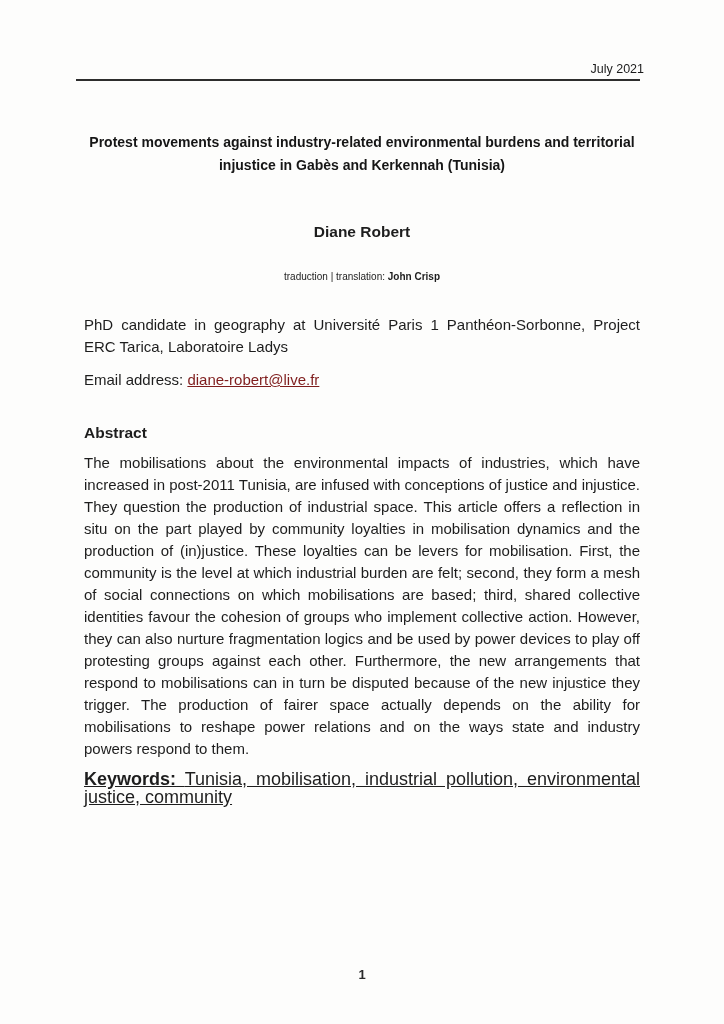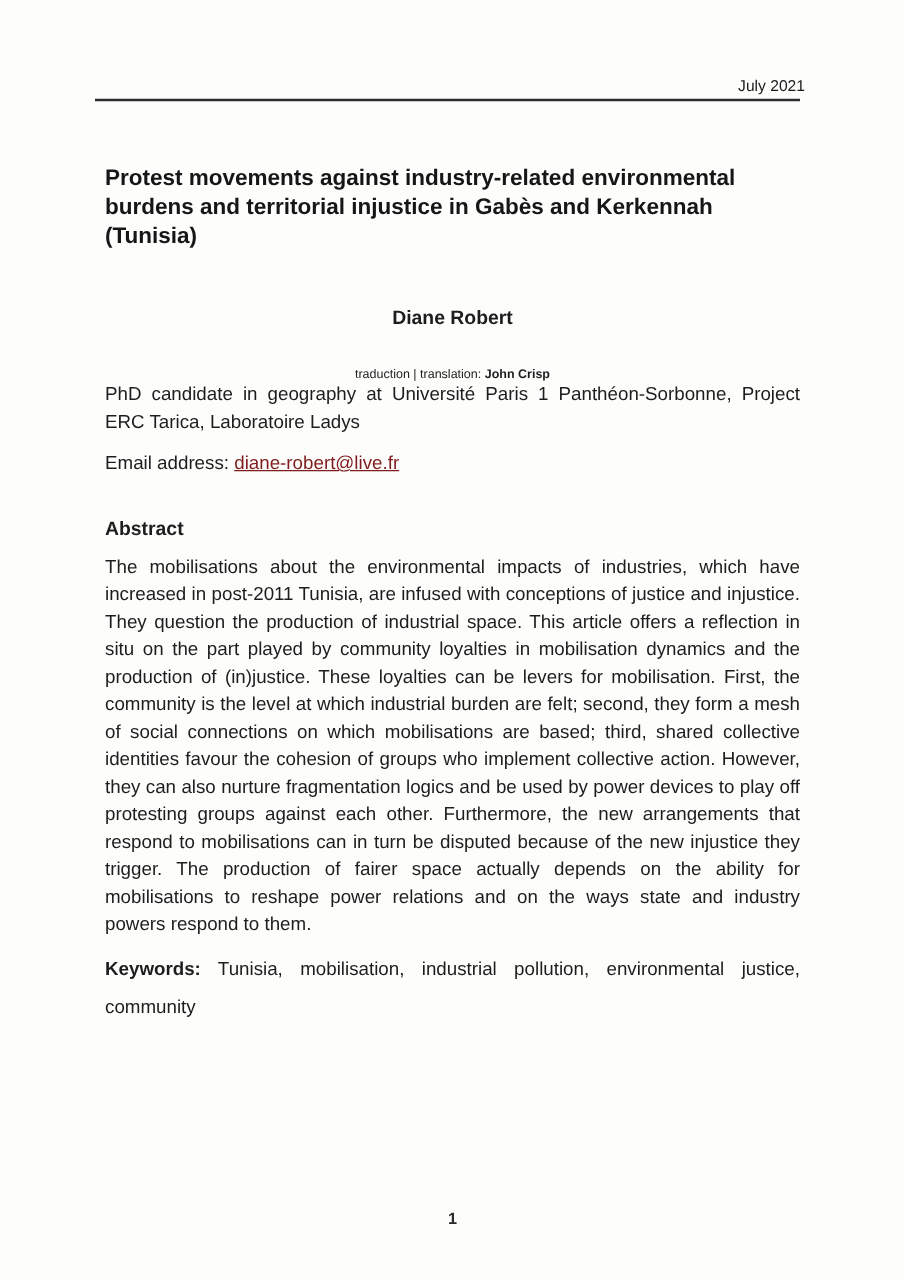--- a/index.html
+++ b/index.html
@@ -36,50 +36,53 @@
     width: calc(100% + 8px);
     margin-left: -4px;
     border-top: 2px solid #2d2d2d;
     margin-top: 3px;
   }
 
   
   .title {
     margin: 50px auto 0 auto;
     max-width: 584px;
-    font-size: 18px;
+    text-align: center;
+    font-size: 14px;
     font-weight: 700;
     line-height: 23px;
     color: #161616;
   }
   .author { margin-top: 46px; text-align: center; font-size: 15.5px; font-weight: 700; }
   .translation { margin-top: 30px; text-align: center; font-size: 10px; }
   .translation strong { font-weight: 700; }
 
   .affiliation {
+    margin-top: 32px;
     font-size: 15px;
     line-height: 22px;
     text-align: justify;
   }
   .email-line { margin-top: 13px; font-size: 15px; }
   .email-link { color: #7f1d1d; text-decoration: underline; cursor: pointer; }
 
   
   .abstract-heading { margin-top: 36px; font-size: 15.5px; font-weight: 700; }
   .abstract-body {
     margin-top: 10px;
     font-size: 15px;
     line-height: 22px;
     text-align: justify;
   }
   .keywords {
     margin-top: 10px;
-    font-size: 15px;
-    line-height: 30px;
+    font-size: 18px;
+    line-height: 18px;
     text-align: justify;
+    text-decoration: underline;
   }
   .keywords strong { font-weight: 700; }
 
   
   .page-number {
     position: absolute;
     left: 0; right: 0;
     bottom: 42px;
     text-align: center;
     font-size: 13px;

